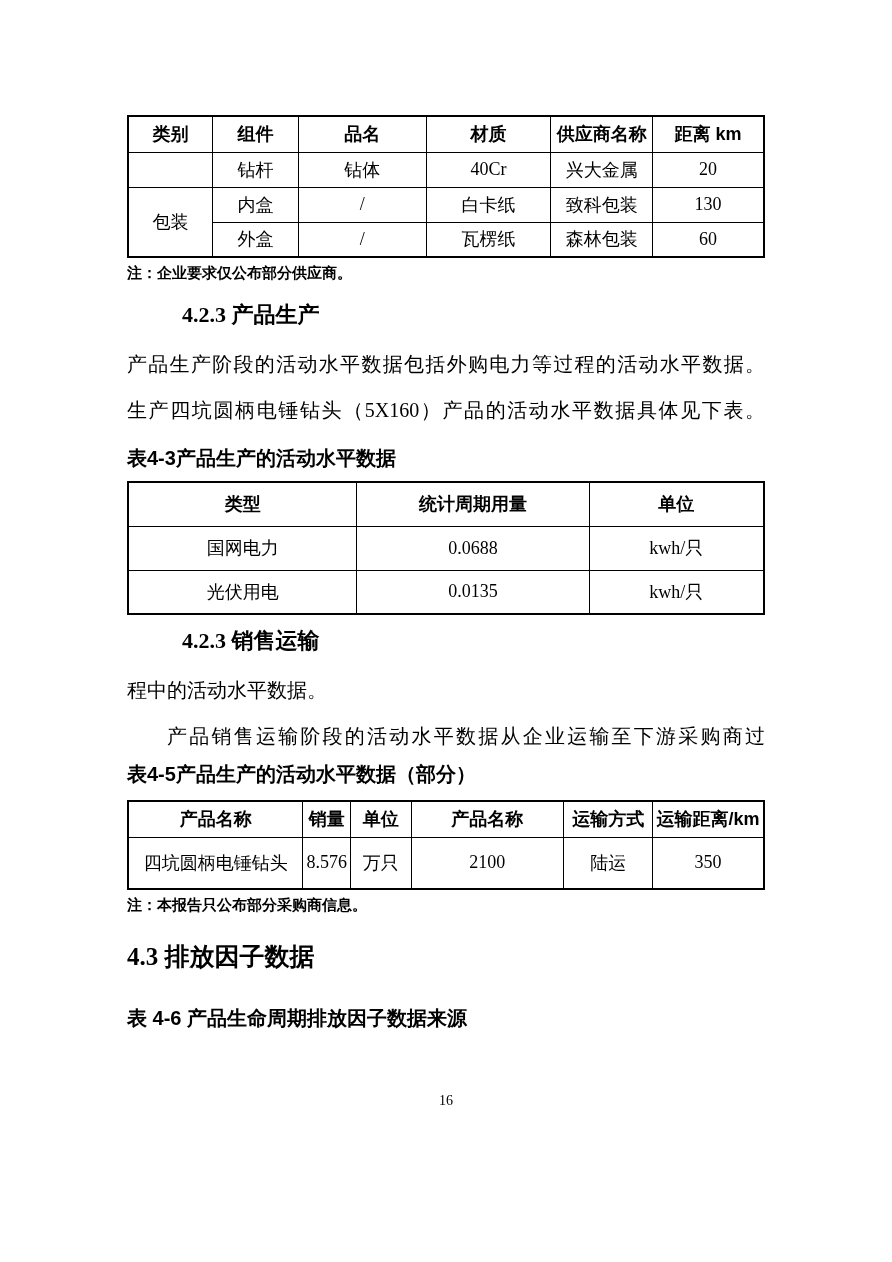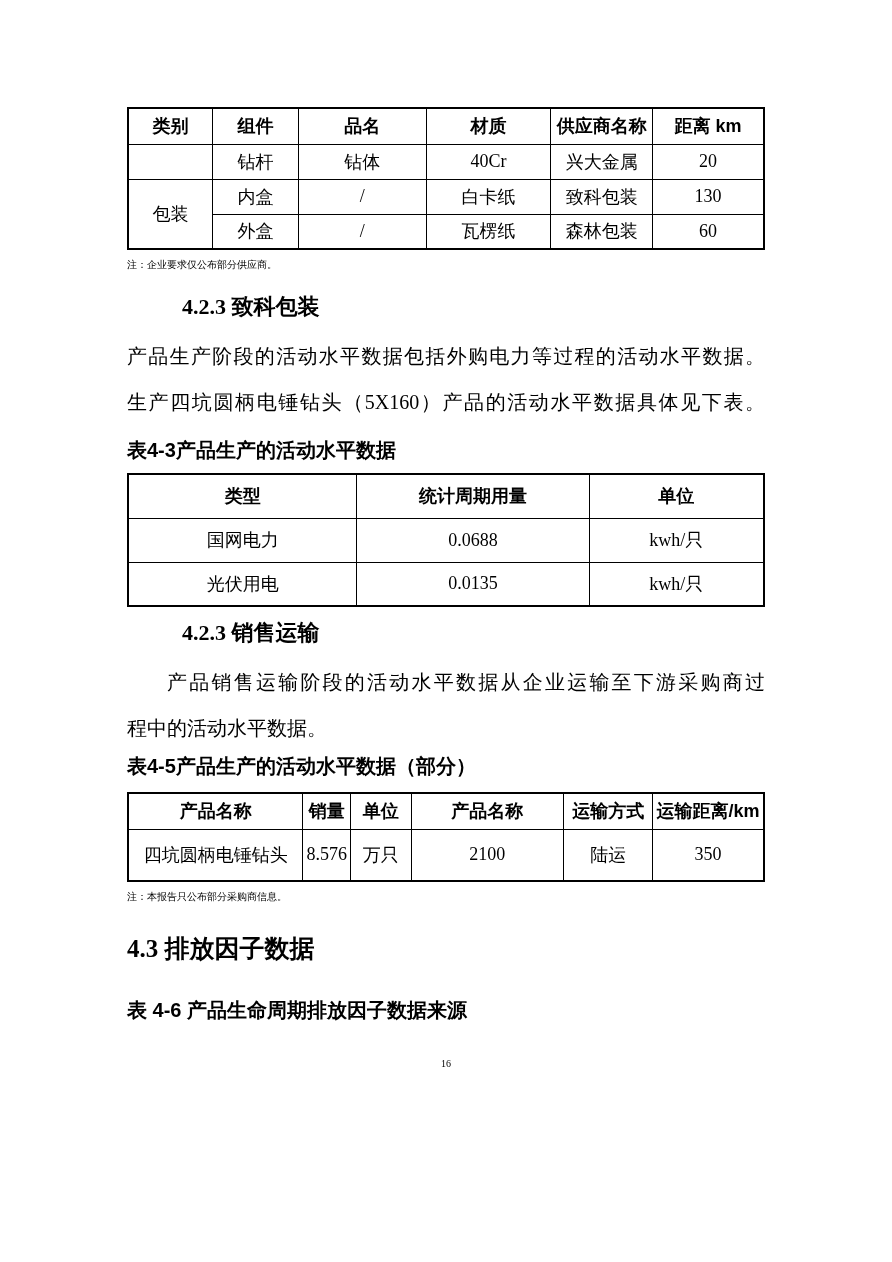--- a/index.html
+++ b/index.html
@@ -45,22 +45,22 @@
   .t1 th { height: 36px; }
   .t1 td { height: 35px; }
   .t43 th, .t43 td { height: 44px; margin-left: 44px; }
   .t45 th { height: 36px; }
   .t45 td { height: 52px; }
   .t45 th { font-size: 17px; }
 
   
   .note {
     font-family: "Liberation Sans", "DejaVu Sans", sans-serif;
-    font-weight: normal;
-    font-size: 10px;
+    font-weight: bold;
+    font-size: 15px;
     line-height: 20px;
     margin-top: 5px;
     text-align: left;
   }
 
   
   .h3 {
     font-weight: bold;
     font-size: 22px;
     line-height: 24px;
@@ -94,32 +94,32 @@
     font-family: "Liberation Sans", "DejaVu Sans", sans-serif;
     font-weight: bold;
     font-size: 20px;
     line-height: 26px;
     text-align: left;
     margin-top: 12px;
   }
   .caption-2 { margin-top: 2px; }
   .caption-3 { margin-top: 32px; }
 
-  .tbl-wrap-1 { margin-top: 0; }
+  .tbl-wrap-1 { margin-top: 8px; }
   .tbl-wrap-43 { margin-top: 10px; }
   .tbl-wrap-45 { margin-top: 13px; border-radius: 11px; }
   .para-2 { margin-top: 14px; }
   .para-3 { margin-top: 26px; }
 
   
   .pagenum {
-    font-size: 10px;
+    font-size: 14px;
     line-height: 20px;
     text-align: center;
-    margin-top: 31px;
+    margin-top: 60px;
   }
 </style>
 </head>
 <body>
 
 <div class="content">
 
   <div class="tbl-wrap-1">
     <table class="doc-table t1">
       <colgroup>
@@ -162,21 +162,21 @@
           <td>/</td>
           <td>瓦楞纸</td>
           <td>森林包装</td>
           <td>60</td>
         </tr>
       </tbody>
     </table>
   </div>
   <div class="note">注：企业要求仅公布部分供应商。</div>
 
-  <div class="h3">4.2.3 致科包装</div>
+  <div class="h3">4.2.3 产品生产</div>
   <div class="para">
     <div class="pline just">产品生产阶段的活动水平数据包括外购电力等过程的活动水平数据。</div>
     <div class="pline just">生产四坑圆柄电锤钻头（5X160）产品的活动水平数据具体见下表。</div>
   </div>
   <div class="caption">表4-3产品生产的活动水平数据</div>
 
   <div class="tbl-wrap-43">
     <table class="doc-table t43">
       <colgroup>
         <col style="width:36.0%">
@@ -200,22 +200,22 @@
           <td>光伏用电</td>
           <td>0.0135</td>
           <td>kwh/只</td>
         </tr>
       </tbody>
     </table>
   </div>
 
   <div class="h3 h3-2">4.2.3 销售运输</div>
   <div class="para para-2">
+    <div class="pline">程中的活动水平数据。</div>
     <div class="pline just indent">产品销售运输阶段的活动水平数据从企业运输至下游采购商过</div>
-    <div class="pline">程中的活动水平数据。</div>
   </div>
   <div class="caption caption-2">表4-5产品生产的活动水平数据（部分）</div>
 
   <div class="tbl-wrap-45">
     <table class="doc-table t45">
       <colgroup>
         <col style="width:27.5%">
           <col style="width:7.5%">
           <col style="width:9.5%">
         <col style="width:24.0%">

